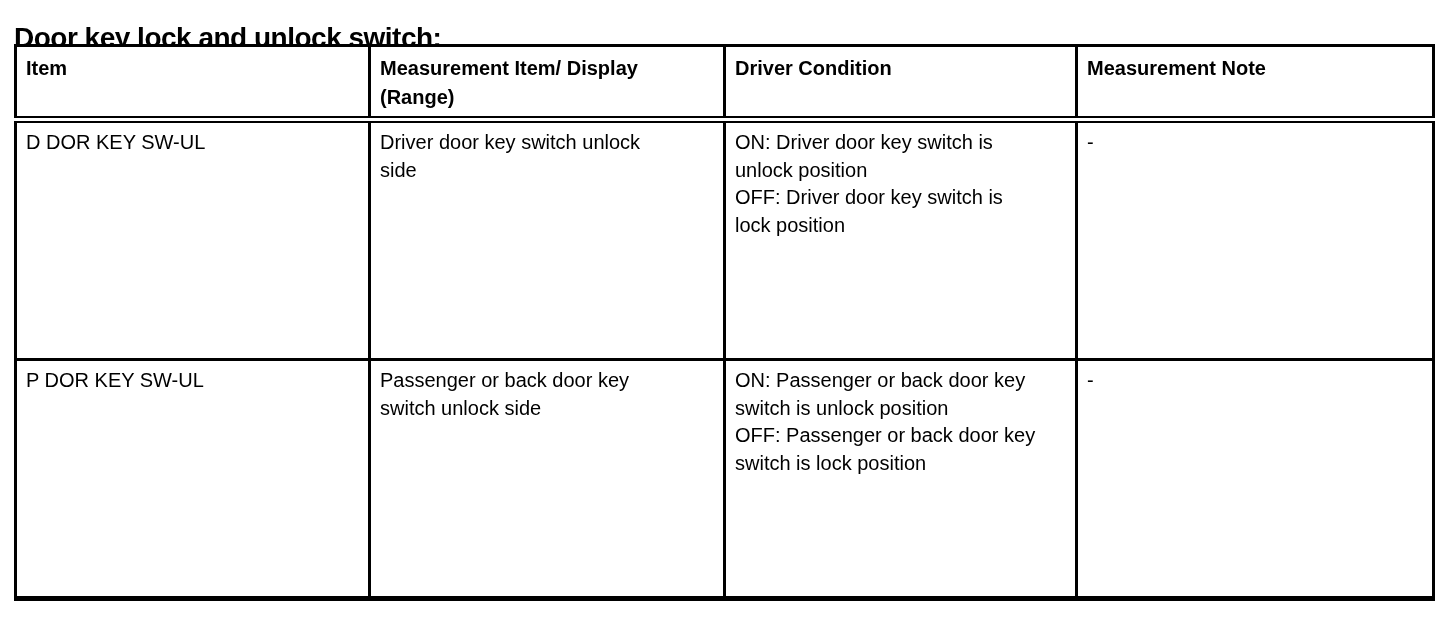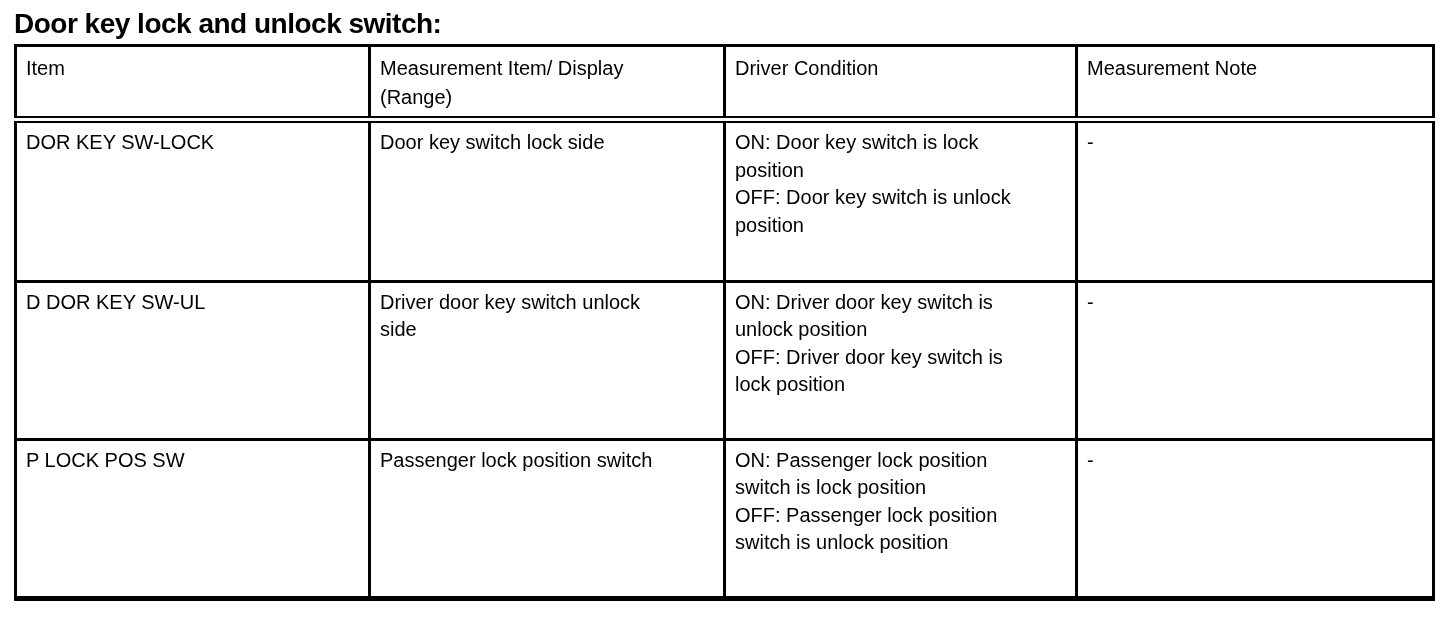--- a/index.html
+++ b/index.html
@@ -12,21 +12,21 @@
     width: 1456px;
     height: 618px;
     background: #ffffff;
     color: #000000;
     font-family: "Liberation Sans", "DejaVu Sans", sans-serif;
     overflow: hidden;
   }
   .title {
     position: absolute;
     left: 14px;
-    top: 6px;
+    top: 20px;
     margin: 0;
     font-size: 28px;
     font-weight: bold;
     letter-spacing: -0.5px;
     line-height: 36px;
     white-space: nowrap;
   }
   table.spec-table {
     position: absolute;
     left: 14px;
@@ -38,21 +38,21 @@
     background: #ffffff;
   }
   table.spec-table, table.spec-table th, table.spec-table td {
     border: 3px solid #000000;
   }
   table.spec-table {
     border-bottom-width: 5px;
   }
   table.spec-table th {
     font-size: 20px;
-    font-weight: normal;
+    font-weight: bold;
     text-align: left;
     vertical-align: top;
     padding: 7px 9px 4px 9px;
     line-height: 29px;
     white-space: pre-line;
     border-bottom: 7px double #000000;
     height: 55px;
   }
   table.spec-table td {
     font-size: 20px;
@@ -85,44 +85,36 @@
     <thead>
       <tr>
         <th>Item</th>
         <th>Measurement Item/ Display
 (Range)</th>
         <th>Driver Condition</th>
         <th>Measurement Note</th>
       </tr>
     </thead>
     <tbody>
-      <tr class="row-0">
-        <td>DOR KEY SW-LOCK</td>
-        <td>Door key switch lock side</td>
-        <td>ON: Door key switch is lock
-position
-OFF: Door key switch is unlock
-position</td>
-        <td>-</td>
-      </tr>
       <tr class="row-1">
         <td>D DOR KEY SW-UL</td>
         <td>Driver door key switch unlock
 side</td>
         <td>ON: Driver door key switch is
 unlock position
 OFF: Driver door key switch is
 lock position</td>
         <td>-</td>
       </tr>
-      <tr class="row-3">
-        <td>P LOCK POS SW</td>
-        <td>Passenger lock position switch</td>
-        <td>ON: Passenger lock position
-switch is lock position
-OFF: Passenger lock position
-switch is unlock position</td>
+      <tr class="row-2">
+        <td>P DOR KEY SW-UL</td>
+        <td>Passenger or back door key
+switch unlock side</td>
+        <td>ON: Passenger or back door key
+switch is unlock position
+OFF: Passenger or back door key
+switch is lock position</td>
         <td>-</td>
       </tr>
     </tbody>
   </table>
 
 </div>
 
 </body></html>

